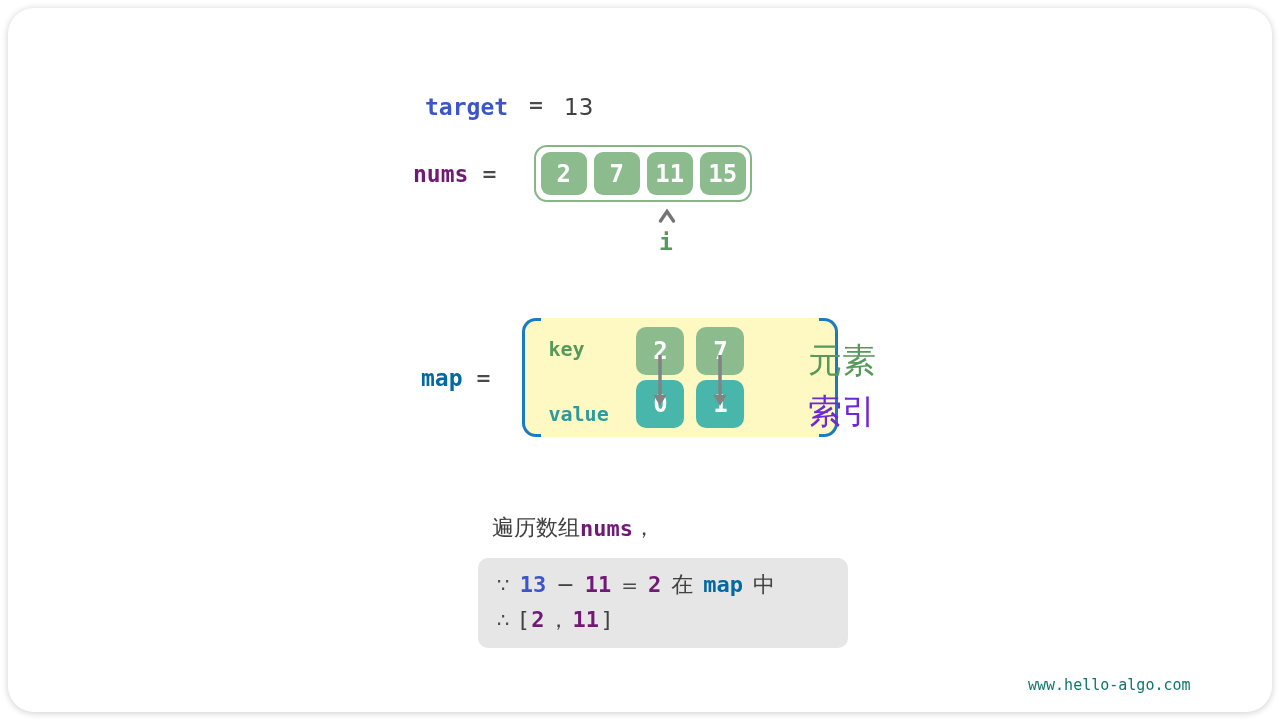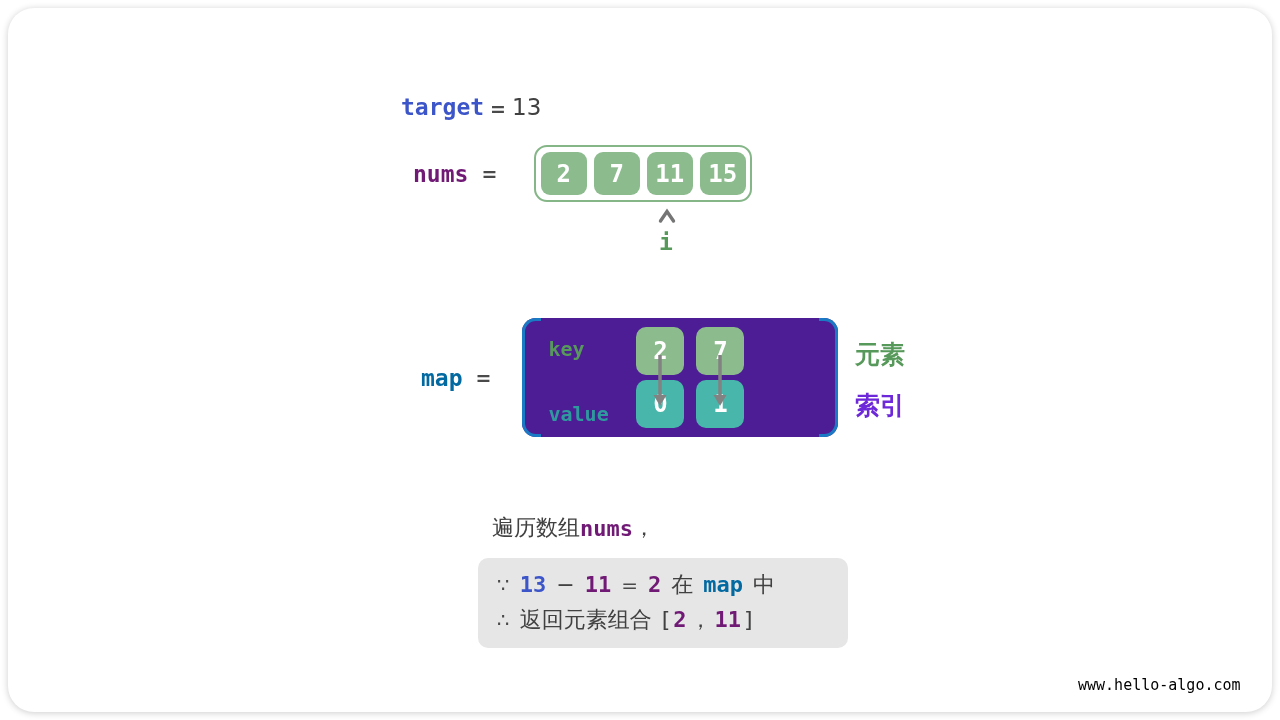--- a/index.html
+++ b/index.html
@@ -19,22 +19,22 @@
     box-shadow: 0 1px 7px rgba(0,0,0,0.20);
   }
   .mono { font-family: "DejaVu Sans Mono", "Liberation Mono", monospace; font-weight: bold; }
   .code-blue   { color: #3c55c8; }
   .bright-blue { color: #0369a1; }
   .green-text  { color: #701a75; }
   .dark-text   { color: #414141; }
 
   
   .target-row {
-    position: absolute; left: 401px; top: 94px;
-    display: flex; align-items: flex-end; gap: 6px;
+    position: absolute; left: 425px; top: 94px;
+    display: flex; align-items: flex-start; gap: 20px;
     font-size: 23px;
   }
   .target-row .eq { font-size: 19px; font-weight: bold; color: #4a4a4a; }
 
   
   .nums-row {
     position: absolute; left: 413px; top: 145px;
     display: flex; align-items: center; gap: 13px;
     font-size: 23px;
   }
@@ -67,21 +67,21 @@
   .map-row {
     position: absolute; left: 421px; top: 318px;
     display: flex; align-items: center; gap: 13px;
     font-size: 23px;
   }
   .map-row .eq { font-size: 19px; font-weight: bold; color: #4a4a4a; }
   .map-box {
     margin-left: 18px;
     position: relative;
     width: 316px; height: 119px;
-    background: #4c1d95;
+    background: #fef9c3;
     border-radius: 14px;
   }
   .map-bracket { position: absolute; top: 0; bottom: 0; width: 19px; box-sizing: border-box; }
   .map-bracket.left {
     left: 0;
     border-left: 3px solid #1b7ac4; border-top: 3px solid #1b7ac4; border-bottom: 3px solid #1b7ac4;
     border-top-left-radius: 14px; border-bottom-left-radius: 14px;
   }
   .map-bracket.right {
     right: 0;
@@ -102,21 +102,21 @@
     border-radius: 10px;
     display: flex; align-items: center; justify-content: center;
     color: #ffffff; font-size: 24px;
   }
   .map-cell.key { background: #8cbb8d; top: 9px; }
   .map-cell.value { background: #49b6ab; top: 62px; }
   .map-cell.c1 { left: 114px; }
   .map-cell.c2 { left: 174px; }
   .map-arrows { position: absolute; left: 0; top: 0; pointer-events: none; }
 
-  .side-label { position: absolute; left: 855px; font-size: 25px; font-weight: bold; }
+  .side-label { position: absolute; left: 808px; font-size: 34px; font-weight: normal; }
   .side-label.element { top: 338px; color: #57995a; }
   .side-label.index   { top: 389px; color: #6d28d9; }
 
   
   .caption {
     position: absolute; left: 492px; top: 513px;
     display: flex; align-items: center; gap: 0;
     font-size: 22px;
   }
   .caption .mono { font-size: 22px; }
@@ -134,23 +134,23 @@
   .note-line {
     display: flex; align-items: center; gap: 10px;
     font-size: 22px; line-height: 30px;
   }
   .note-line .sym { font-size: 20px; color: #4a4a4a; }
   .note-line .mono { font-size: 22px; }
   .note-line .bracket-group { display: flex; align-items: center; gap: 3px; }
 
   
   .watermark {
-    position: absolute; left: 1078px; top: 676px;
+    position: absolute; left: 1028px; top: 676px;
     font-family: "DejaVu Sans Mono", "Liberation Mono", monospace;
-    font-size: 15px; color: #000000;
+    font-size: 15px; color: #0f766e;
   }
 </style>
 </head>
 <body>
 
 <div class="stage">
   <div class="card"></div>
 
   <div class="target-row">
     <span class="mono code-blue">target</span>
@@ -211,21 +211,20 @@
       <span class="dark-text">−</span>
       <span class="mono green-text">11</span>
       <span class="sym">=</span>
       <span class="mono green-text">2</span>
       <span class="dark-text">在</span>
       <span class="mono bright-blue">map</span>
       <span class="dark-text">中</span>
     </div>
     <div class="note-line">
       <span class="sym">∴</span>
-      <span class="dark-text">返回元素组合</span>
       <span class="bracket-group">
         <span class="dark-text">[</span>
         <span class="mono green-text">2</span>
         <span class="dark-text">，</span>
         <span class="mono green-text">11</span>
         <span class="dark-text">]</span>
       </span>
     </div>
   </div>
 

